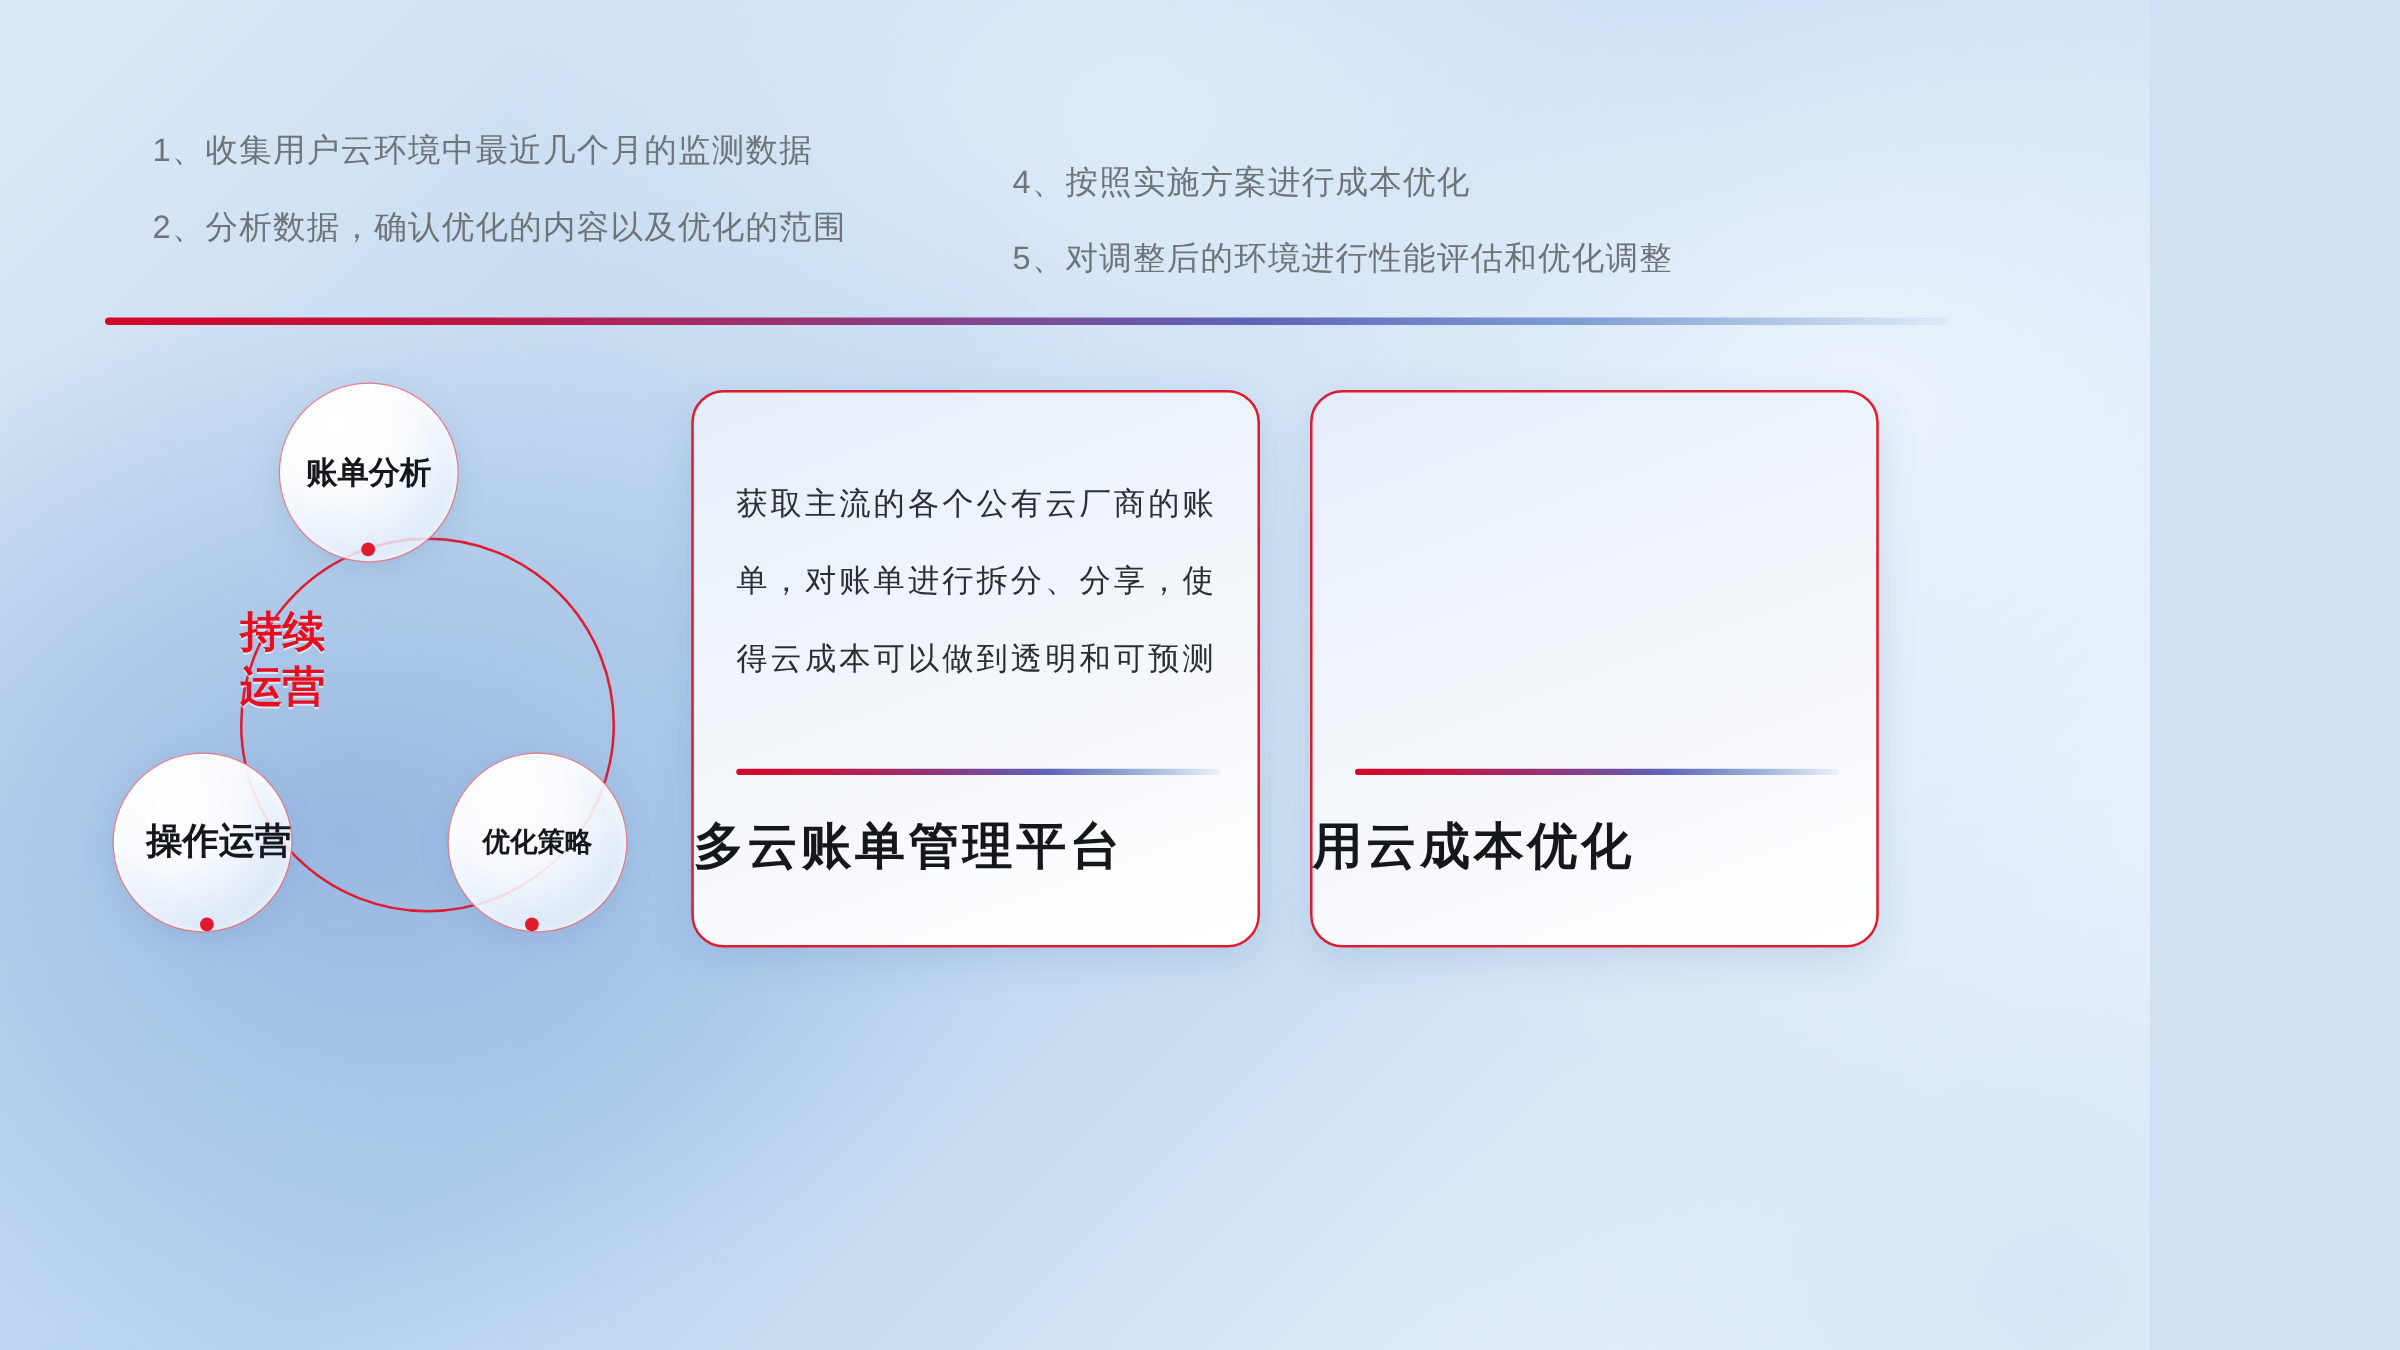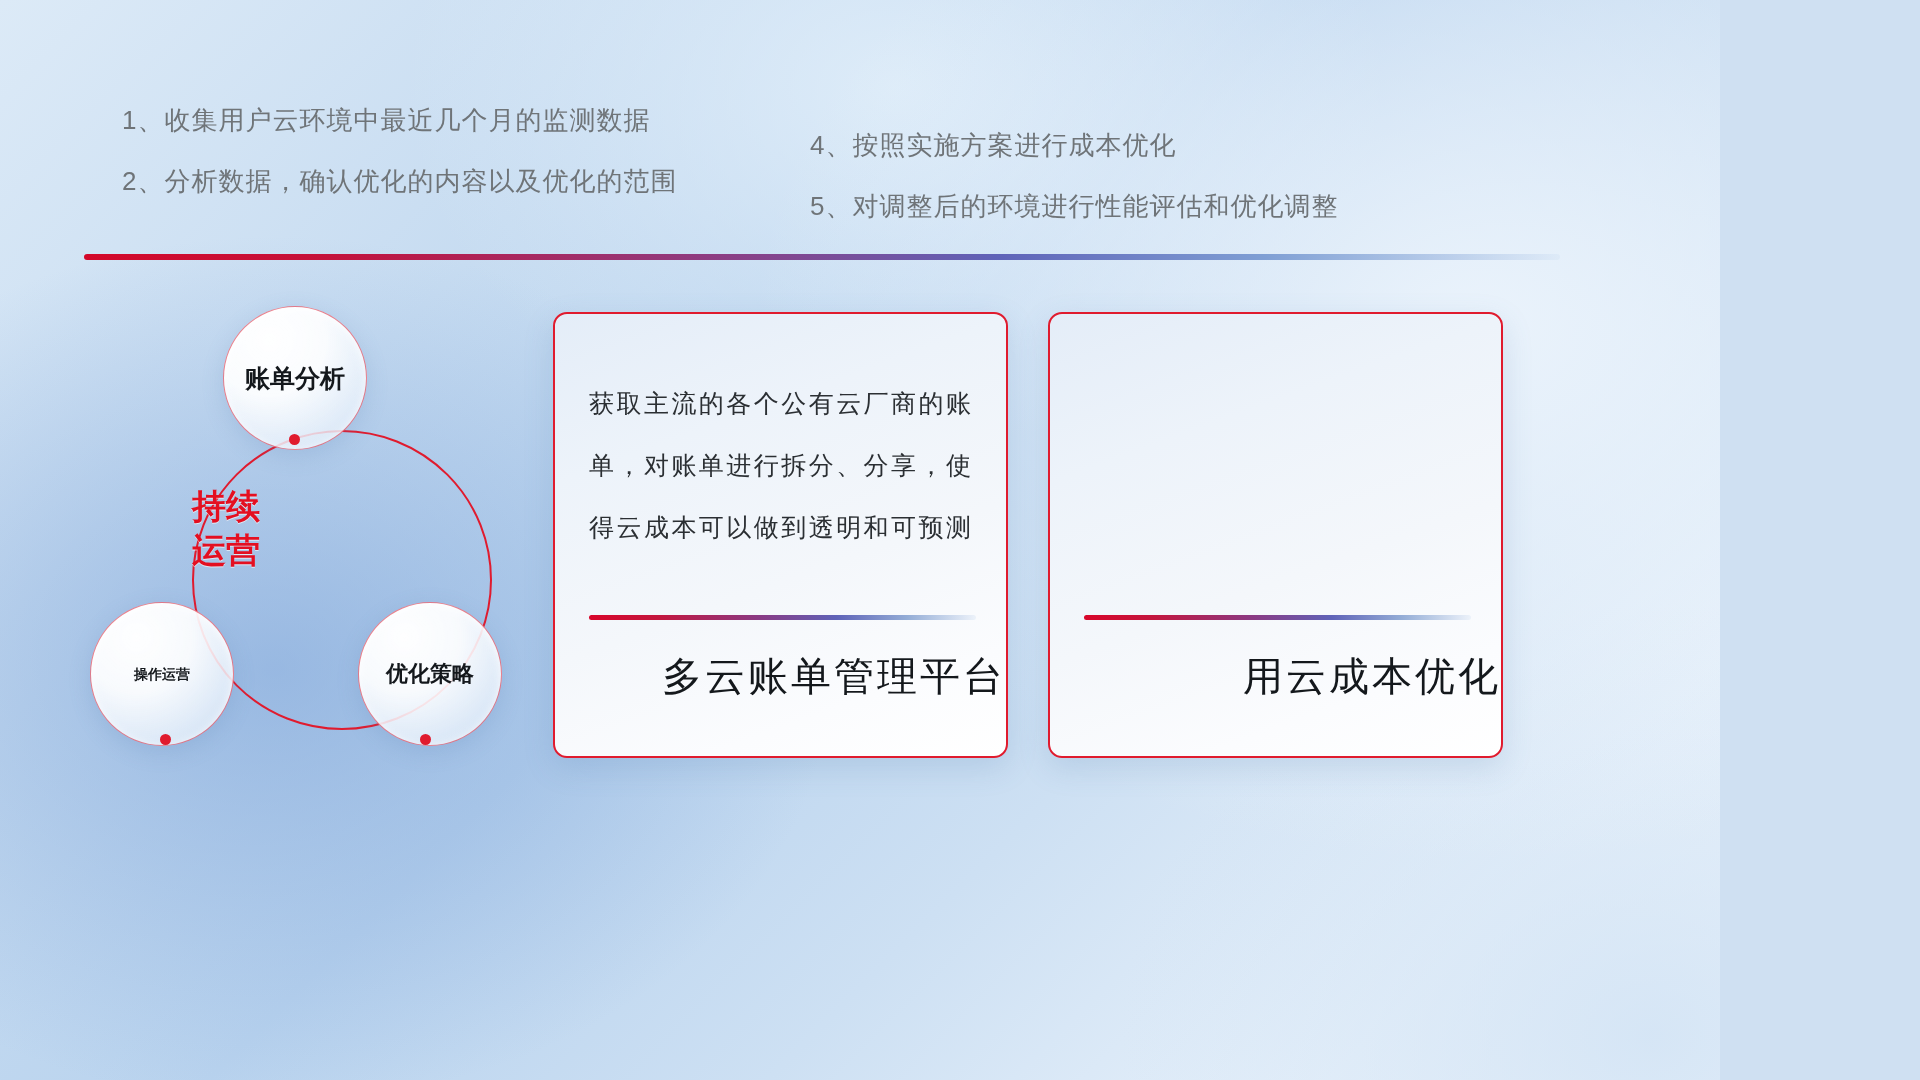--- a/index.html
+++ b/index.html
@@ -42,53 +42,53 @@
   .bubble{
     position:absolute;border-radius:50%;box-sizing:border-box;
     border:1.6px solid rgba(224,27,46,0.55);
     background:
       radial-gradient(circle at 32% 24%, rgba(255,255,255,0.99) 0%, rgba(255,255,255,0.92) 38%, rgba(234,242,251,0.82) 72%, rgba(221,234,248,0.72) 100%);
     box-shadow:0 6px 22px rgba(90,130,180,0.20), inset 0 2px 10px rgba(255,255,255,0.9);
     display:flex;flex-direction:row;align-items:center;justify-content:center;
     color:#14181c;font-weight:bold;line-height:1.3;
   }
   #bubble-top{left:153px;top:16px;width:144px;height:144px;font-size:25px;}
-  #bubble-left{left:20px;top:312px;width:144px;height:144px;font-size:14px;}
+  #bubble-left{left:20px;top:312px;width:144px;height:144px;font-size:29px;justify-content:flex-end;}
   #bubble-right{left:288px;top:312px;width:144px;height:144px;font-size:22px;}
   .dot{position:absolute;width:11px;height:11px;border-radius:50%;background:#e01b2e;}
   #dot-top{left:219px;top:144px;}
   #dot-left{left:90px;top:444px;}
   #dot-right{left:350px;top:444px;}
   #center-label{
     position:absolute;left:122px;top:195px;width:300px;text-align:left;
     color:#e40f21;font-size:34px;font-weight:bold;line-height:1.28;
     text-shadow:0 1px 0 rgba(255,255,255,0.6);
   }
 
   
   .card{
     position:absolute;top:312px;width:455px;height:446px;box-sizing:border-box;
-    border:2px solid #e01b2e;border-radius:14px;
+    border:2px solid #e01b2e;border-radius:26px;
     background:linear-gradient(160deg,#e4edf8 0%,#edf3fa 28%,#f4f7fb 58%,#fbfcfe 82%,#ffffff 100%);
     box-shadow:0 10px 30px rgba(80,120,170,0.18);
     padding:58px 34px 0 34px;
   }
   #card-1{left:553px;}
   #card-2{left:1048px;}
   .card-body{
     color:#2b2f33;font-size:25px;line-height:2.48;letter-spacing:1px;
     text-align:justify;text-align-last:justify;height:192px;overflow:hidden;
   }
   .card-divider{
     position:absolute;left:34px;bottom:136px;width:387px;height:5px;border-radius:3px;
     background:linear-gradient(90deg,#d8062a 0%,#c3163e 18%,#8a3a84 44%,#5f63b8 64%,#93acd6 82%,rgba(200,218,240,0.25) 100%);
   }
   .card-title{
-    position:absolute;left:0;right:0;bottom:52px;text-align:right;
-    color:#14181c;font-size:40px;font-weight:normal;letter-spacing:3px;
+    position:absolute;left:0;right:0;bottom:52px;text-align:left;
+    color:#14181c;font-size:40px;font-weight:bold;letter-spacing:3px;
   }
 </style>
 </head>
 <body>
 
 <div id="stage">
 
   <div id="bullets-left" class="bullets">
     <div class="li">1、收集用户云环境中最近几个月的监测数据</div>
     <div class="li">2、分析数据，确认优化的内容以及优化的范围</div>

